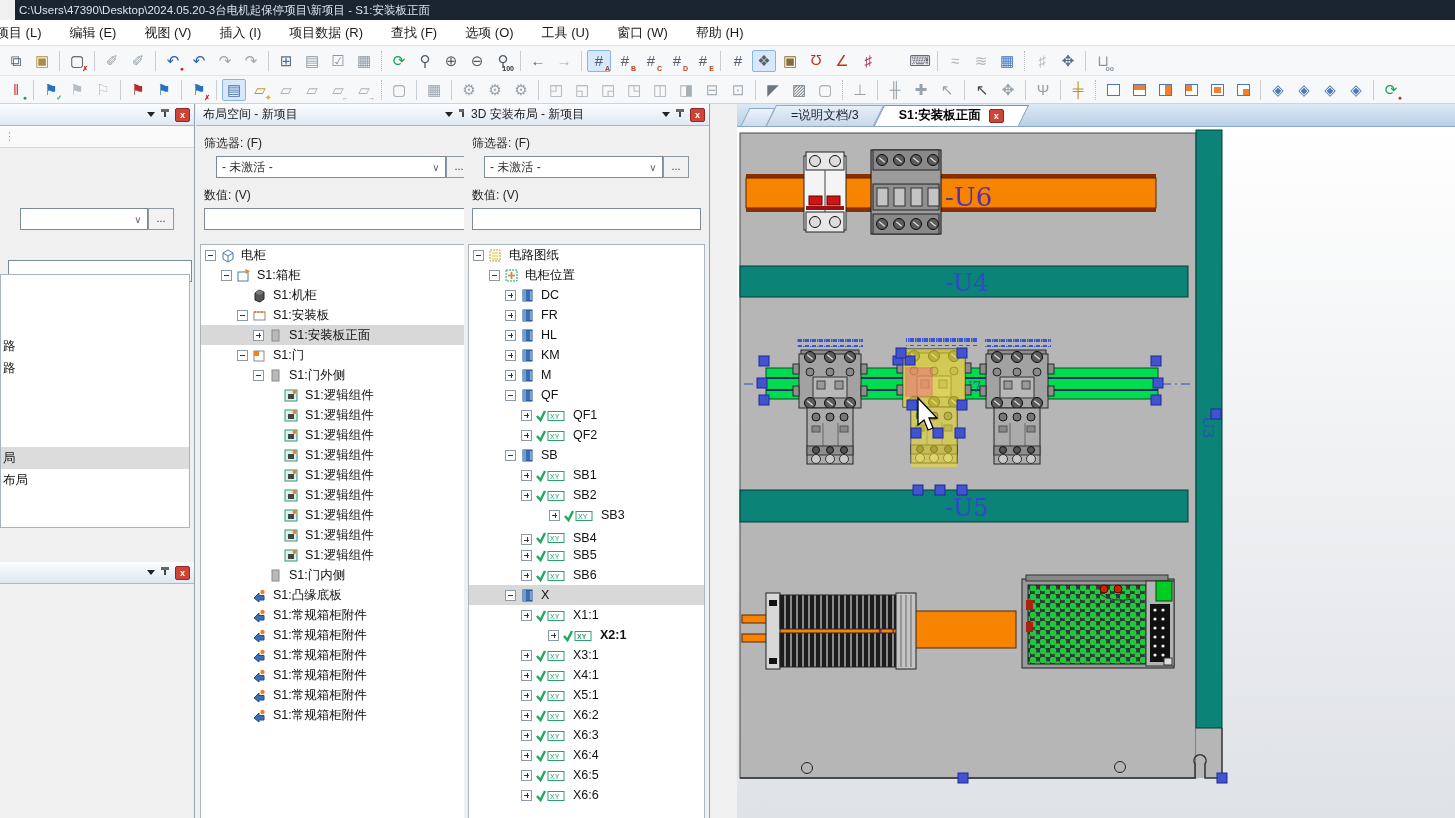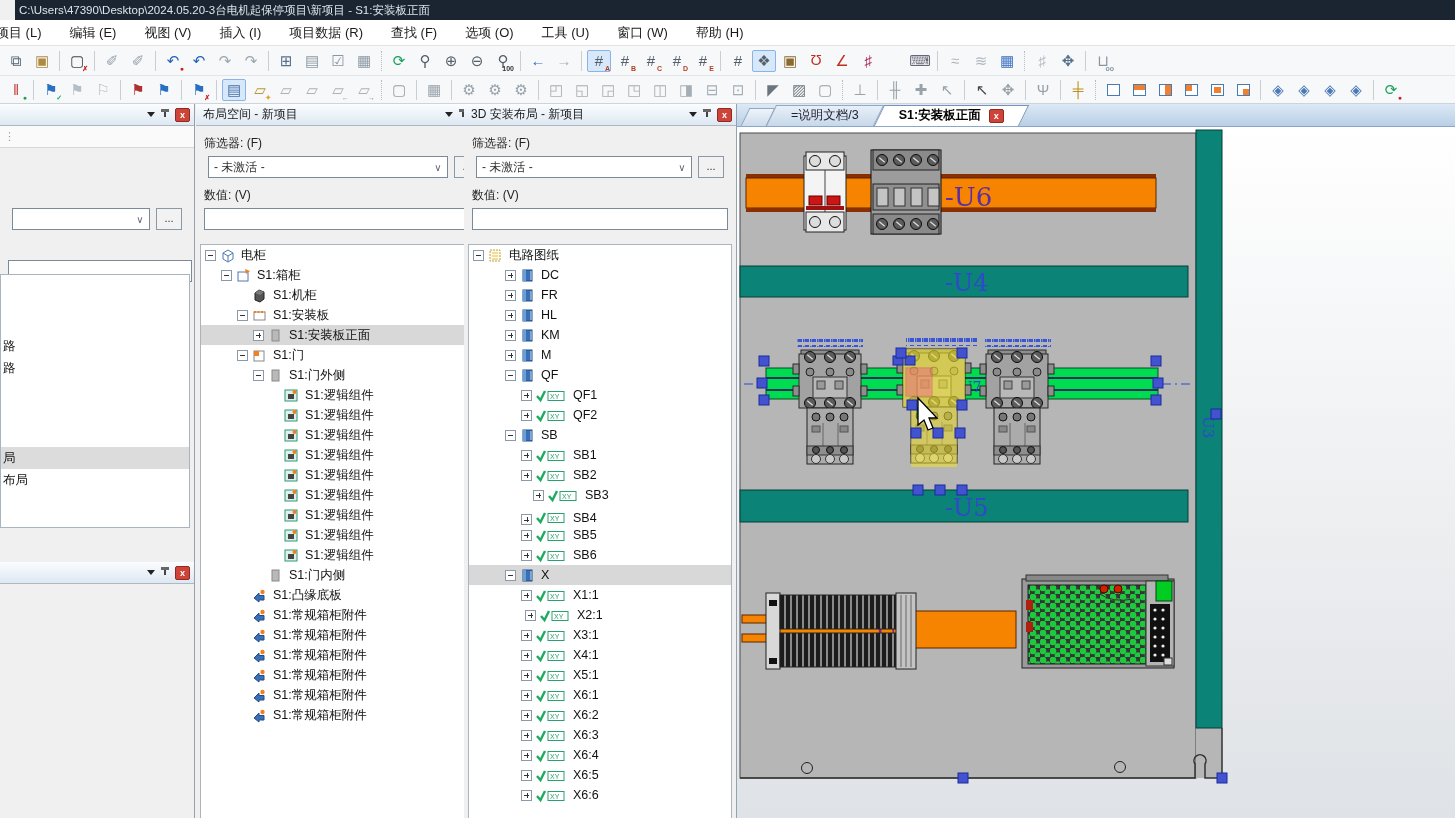--- a/index.html
+++ b/index.html
@@ -34,33 +34,33 @@
   .cube.v4 i { left:0; top:0; width:6px; height:6px; }
   .cube.v5 i { inset:2px; }
   .cube.v6 i { right:0; bottom:0; width:6px; height:6px; }
   .sep { width:1px; height:20px; background:#c9ced3; margin:0 4px; flex:none; }
   .sep.dot { background:none; border-left:1px dotted #b5bcc2; }
 
   
   .panel { position:absolute; top:104px; bottom:0; background:#f0f0f0; border-right:1px solid #95a1ad; }
   #pLeft { left:0; width:195px; }
   #pLS   { left:196px; width:297px; }
-  #p3D   { left:464px; width:273px; }
+  #p3D   { left:464px; width:246px; }
   .phdr { height:22px; background:linear-gradient(#fbfdff,#dde8f2); border-bottom:1px solid #aeb8c2;
           display:flex; align-items:center; padding:0 4px 0 7px; }
   .phdr .t { font-size:12px; color:#1a1a1a; flex:1; white-space:nowrap; overflow:hidden; }
   .pbtns { display:flex; align-items:center; gap:5px; }
   .pb-arr { width:0; height:0; border:4px solid transparent; border-top:5px solid #222; margin-top:4px; cursor:pointer; }
   .pb-pin { width:10px; height:12px; position:relative; cursor:pointer; }
   .pb-pin:before { content:""; position:absolute; left:4px; top:1px; width:2px; height:7px; background:#444; }
   .pb-pin:after { content:""; position:absolute; left:1px; top:0px; width:8px; height:3px; background:#666; }
   .pb-x { width:15px; height:14px; background:#cf4438; border:1px solid #8e2a22; border-radius:2px; color:#fff;
           font-size:9px; font-weight:bold; text-align:center; line-height:12px; cursor:pointer; }
   .flbl { font-size:12px; color:#222; margin:9px 8px 4px 8px; }
-  .fl-row { display:flex; margin:0 12px; gap:6px; }
+  .fl-row { display:flex; margin:0 20px; }
   .combo { flex:1; height:22px; background:#fff; border:1px solid #7a8a99; display:flex; align-items:center; font-size:12px; color:#333; }
   .combo .cv { flex:1; padding-left:5px; white-space:nowrap; overflow:hidden; }
   .combo .chev { width:18px; text-align:center; color:#667; font-size:10px; }
   .dots { width:26px; height:22px; background:#f2f2f2; border:1px solid #8b98a5; font-size:11px; text-align:center;
           line-height:18px; color:#333; cursor:pointer; }
   .vinput { height:22px; background:#fff; border:1px solid #7a8a99; margin:0 8px; }
   .treebox { position:absolute; left:4px; right:4px; top:140px; bottom:0; background:#fff; border:1px solid #aab4be;
              border-bottom:none; overflow:hidden; }
   .trow { height:20px; display:flex; align-items:center; font-size:12.5px; color:#111; white-space:nowrap; cursor:default; }
   .trow.sel { background:#d8d8d8; }
@@ -768,20 +768,30 @@
           <span class="ticon">
             <svg width="16" height="15">
               <rect x="2" y="2" width="10" height="11" fill="#fffbe8" stroke="#c0a040" stroke-dasharray="2 1"></rect>
               <line x1="4" y1="5" x2="10" y2="5" stroke="#e0c050"></line>
               <line x1="4" y1="8" x2="10" y2="8" stroke="#e0c050"></line>
               <line x1="4" y1="11" x2="10" y2="11" stroke="#e0c050"></line>
             </svg>
           </span>
           <span class="tlabel">电路图纸</span>
         </div>
+        <div class="trow" style="padding-left: 20px;">
+          <span class="exp"></span>
+          <span class="ticon">
+            <svg width="16" height="15">
+              <rect x="2" y="2" width="11" height="11" fill="#eafaf4" stroke="#2a9a7a" stroke-dasharray="2 1"></rect>
+              <path d="M7.5,4 V11 M4,7.5 H11" stroke="#f08020" stroke-width="1.6"></path>
+            </svg>
+          </span>
+          <span class="tlabel">电柜位置</span>
+        </div>
         <div class="trow" style="padding-left: 36px;">
           <span class="exp plus"></span>
           <span class="ticon">
             <svg width="16" height="15">
               <rect x="3" y="2" width="9" height="11" fill="#3a6fb5" stroke="#1f4f8a"></rect>
               <rect x="3" y="2" width="3" height="11" fill="#6a9fd5"></rect>
               <line x1="11" y1="3" x2="11" y2="12" stroke="#cfe0f0"></line>
             </svg>
           </span>
           <span class="tlabel">DC</span>
@@ -889,21 +899,21 @@
           <span class="exp plus"></span>
           <span class="ticon" style="width: 32px;">
             <svg width="30" height="15">
               <path d="M1,8 L4.5,12 L9,3" fill="none" stroke="#1faa60" stroke-width="2.4"></path>
               <rect x="12" y="3.5" width="16" height="9" fill="#fff" stroke="#2aa070"></rect>
               <text x="14" y="11" font-size="7" fill="#2aa070" font-family="Liberation Sans,sans-serif">XY</text>
             </svg>
           </span>
           <span class="tlabel">SB2</span>
         </div>
-        <div class="trow" style="padding-left: 64px;">
+        <div class="trow" style="padding-left: 80px;">
           <span class="exp plus"></span>
           <span class="ticon" style="width: 32px;">
             <svg width="30" height="15">
               <path d="M1,8 L4.5,12 L9,3" fill="none" stroke="#1faa60" stroke-width="2.4"></path>
               <rect x="12" y="3.5" width="16" height="9" fill="#fff" stroke="#2aa070"></rect>
               <text x="14" y="11" font-size="7" fill="#2aa070" font-family="Liberation Sans,sans-serif">XY</text>
             </svg>
           </span>
           <span class="tlabel">SB3</span>
         </div>
@@ -955,21 +965,21 @@
           <span class="exp plus"></span>
           <span class="ticon" style="width: 32px;">
             <svg width="30" height="15">
               <path d="M1,8 L4.5,12 L9,3" fill="none" stroke="#1faa60" stroke-width="2.4"></path>
               <rect x="12" y="3.5" width="16" height="9" fill="#fff" stroke="#2aa070"></rect>
               <text x="14" y="11" font-size="7" fill="#2aa070" font-family="Liberation Sans,sans-serif">XY</text>
             </svg>
           </span>
           <span class="tlabel">X1:1</span>
         </div>
-        <div class="trow" style="padding-left: 56px;">
+        <div class="trow" style="padding-left: 79px; font-weight: bold;">
           <span class="exp plus"></span>
           <span class="ticon" style="width: 32px;">
             <svg width="30" height="15">
               <path d="M1,8 L4.5,12 L9,3" fill="none" stroke="#1faa60" stroke-width="2.4"></path>
               <rect x="12" y="3.5" width="16" height="9" fill="#fff" stroke="#2aa070"></rect>
               <text x="14" y="11" font-size="7" fill="#2aa070" font-family="Liberation Sans,sans-serif">XY</text>
             </svg>
           </span>
           <span class="tlabel">X2:1</span>
         </div>
@@ -998,31 +1008,20 @@
         <div class="trow" style="padding-left: 52px;">
           <span class="exp plus"></span>
           <span class="ticon" style="width: 32px;">
             <svg width="30" height="15">
               <path d="M1,8 L4.5,12 L9,3" fill="none" stroke="#1faa60" stroke-width="2.4"></path>
               <rect x="12" y="3.5" width="16" height="9" fill="#fff" stroke="#2aa070"></rect>
               <text x="14" y="11" font-size="7" fill="#2aa070" font-family="Liberation Sans,sans-serif">XY</text>
             </svg>
           </span>
           <span class="tlabel">X5:1</span>
-        </div>
-        <div class="trow" style="padding-left: 52px;">
-          <span class="exp plus"></span>
-          <span class="ticon" style="width: 32px;">
-            <svg width="30" height="15">
-              <path d="M1,8 L4.5,12 L9,3" fill="none" stroke="#1faa60" stroke-width="2.4"></path>
-              <rect x="12" y="3.5" width="16" height="9" fill="#fff" stroke="#2aa070"></rect>
-              <text x="14" y="11" font-size="7" fill="#2aa070" font-family="Liberation Sans,sans-serif">XY</text>
-            </svg>
-          </span>
-          <span class="tlabel">X6:1</span>
         </div>
         <div class="trow" style="padding-left: 52px;">
           <span class="exp plus"></span>
           <span class="ticon" style="width: 32px;">
             <svg width="30" height="15">
               <path d="M1,8 L4.5,12 L9,3" fill="none" stroke="#1faa60" stroke-width="2.4"></path>
               <rect x="12" y="3.5" width="16" height="9" fill="#fff" stroke="#2aa070"></rect>
               <text x="14" y="11" font-size="7" fill="#2aa070" font-family="Liberation Sans,sans-serif">XY</text>
             </svg>
           </span>

